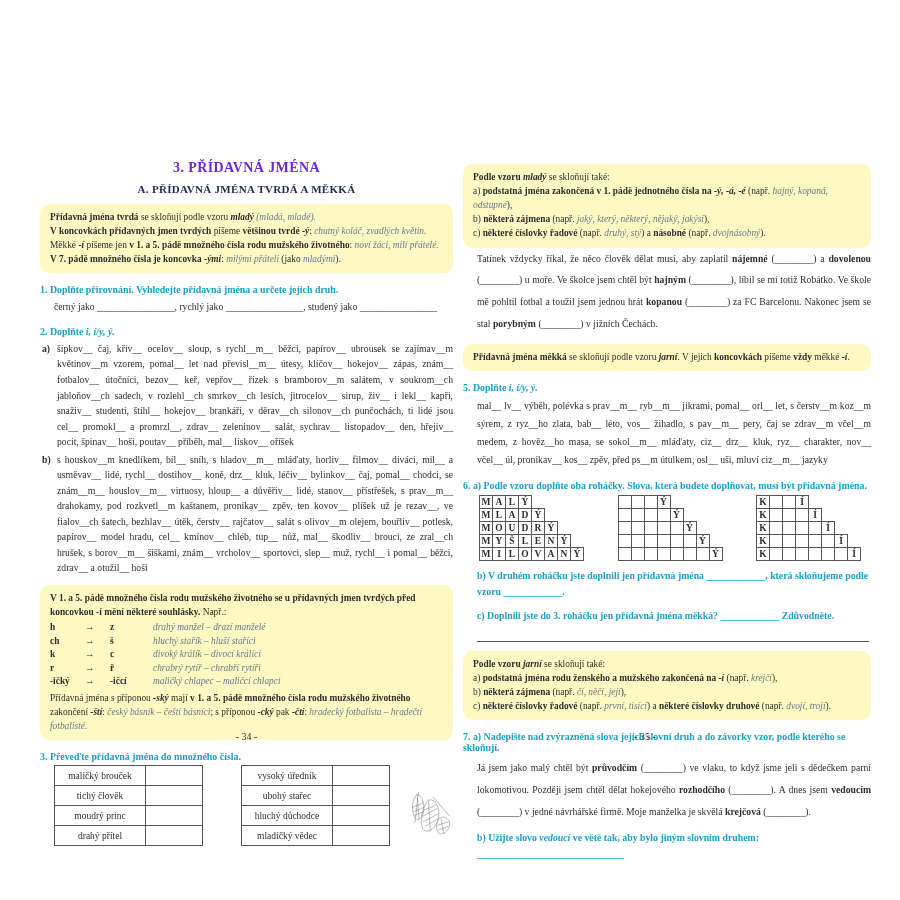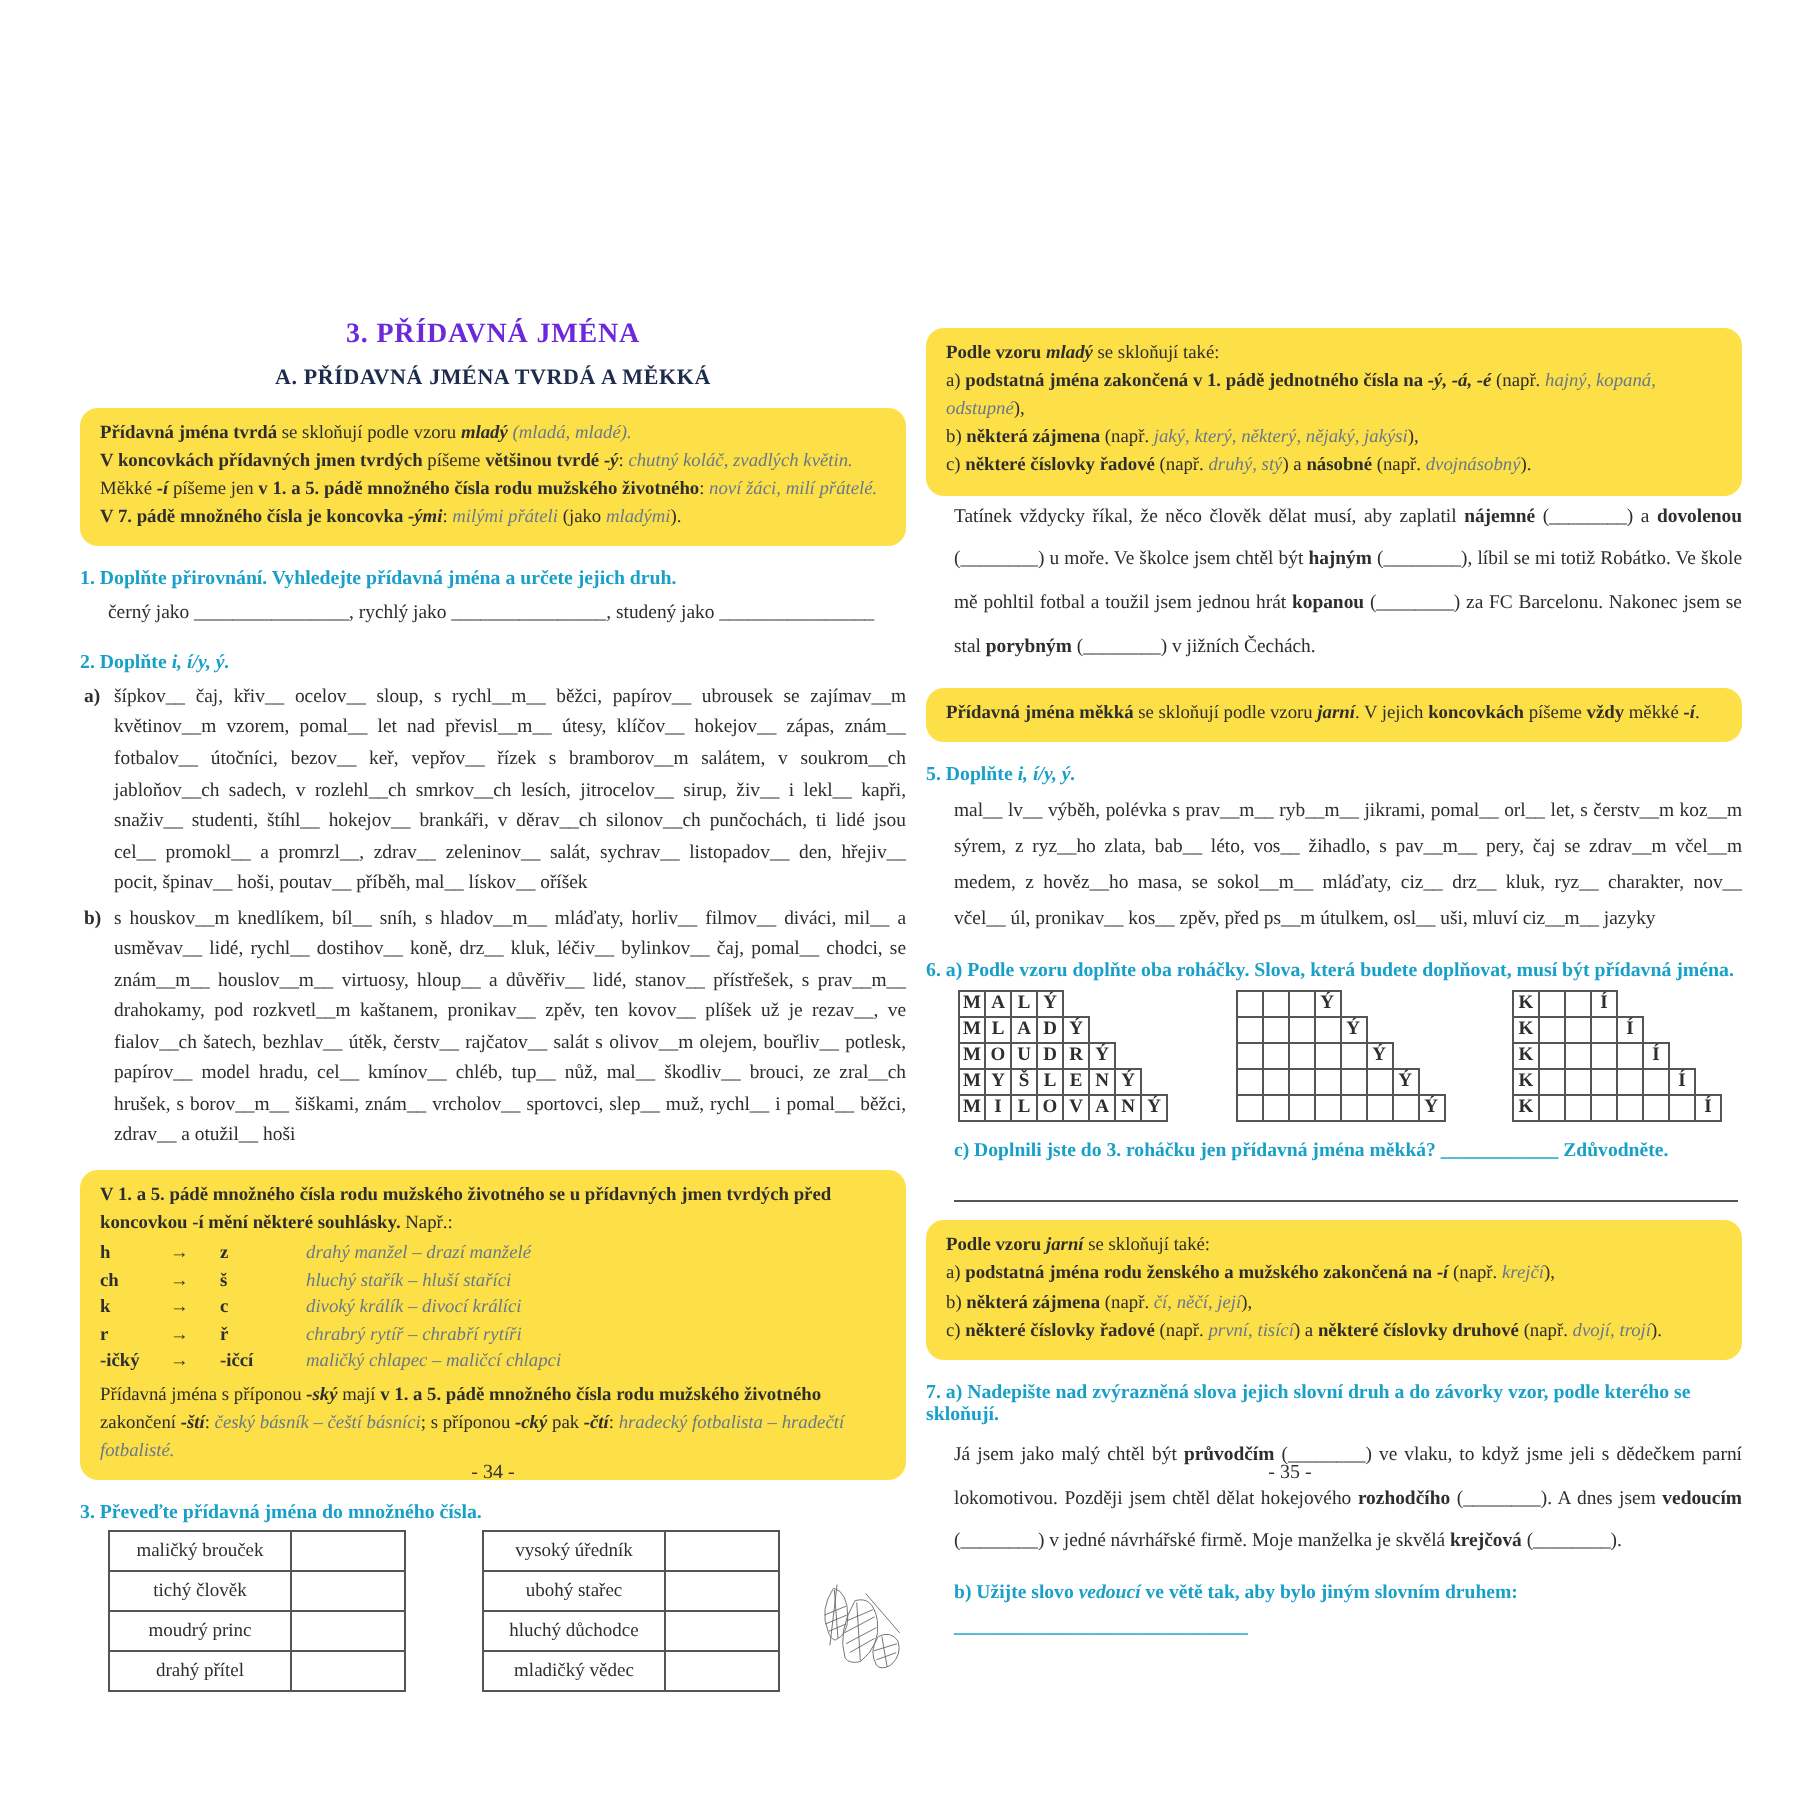--- a/index.html
+++ b/index.html
@@ -5,21 +5,21 @@
   html,body{margin:0;padding:0;background:#fff;}
   .sheet{position:relative;width:900px;height:900px;background:#fff;overflow:hidden;
          font-family:"Liberation Serif","DejaVu Serif",serif;color:#2e2e2e;}
   .page{position:absolute;top:160px;}
   .page.left{left:40px;width:413px;}
   .page.right{left:463px;width:408px;}
 
   .title{text-align:center;font-weight:bold;font-size:14px;color:#6d28d9;letter-spacing:.4px;}
   .subtitle{text-align:center;font-weight:bold;font-size:11px;color:#1d2b4c;margin-top:7px;letter-spacing:.3px;}
 
-  .infobox{background:#fde047;border-radius:9px;padding:6px 10px 7px;font-size:9.4px;line-height:1.5;margin-top:9px;}
+  .infobox{background:#fef9c3;border-radius:9px;padding:6px 10px 7px;font-size:9.4px;line-height:1.5;margin-top:9px;}
   .box-line{display:block;}
   .seg.b{font-weight:bold;}
   .seg.bi{font-weight:bold;font-style:italic;}
   .seg.g{font-style:italic;color:#67798a;}
   .seg.n{}
 
   .task-h{color:#19a0c8;font-weight:bold;font-size:9.9px;margin:11px 0 4px;}
   .task-body{margin-left:14px;}
   .para{font-size:9.7px;line-height:1.6;text-align:justify;}
   .wide{line-height:2.25;}
@@ -315,20 +315,21 @@
             <div class="grid-cell"></div>
             <div class="grid-cell"></div>
             <div class="grid-cell"></div>
             <div class="grid-cell"></div>
             <div class="grid-cell"></div>
             <div class="grid-cell"></div>
             <div class="grid-cell">Í</div>
           </div>
         </div>
     </div>
+    <div class="subline">b) V druhém roháčku jste doplnili jen přídavná jména ____________, která skloňujeme podle vzoru ____________.</div>
     <div class="subline">c) Doplnili jste do 3. roháčku jen přídavná jména měkká? ____________ Zdůvodněte.</div>
     <div class="fill-line"></div>
 
     <div class="infobox">
       <span class="box-line"><span class="seg b">Podle vzoru </span><span class="seg bi">jarní</span><span class="seg n"> se skloňují také:</span></span>
       <span class="box-line"><span class="seg n">a) </span><span class="seg b">podstatná jména rodu ženského a mužského zakončená na </span><span class="seg bi">-í</span><span class="seg n"> (např. </span><span class="seg g">krejčí</span><span class="seg n">),</span></span>
       <span class="box-line"><span class="seg n">b) </span><span class="seg b">některá zájmena</span><span class="seg n"> (např. </span><span class="seg g">čí, něčí, její</span><span class="seg n">),</span></span>
       <span class="box-line"><span class="seg n">c) </span><span class="seg b">některé číslovky řadové</span><span class="seg n"> (např. </span><span class="seg g">první, tisící</span><span class="seg n">) a </span><span class="seg b">některé číslovky druhové</span><span class="seg n"> (např. </span><span class="seg g">dvojí, trojí</span><span class="seg n">).</span></span>
     </div>
 

